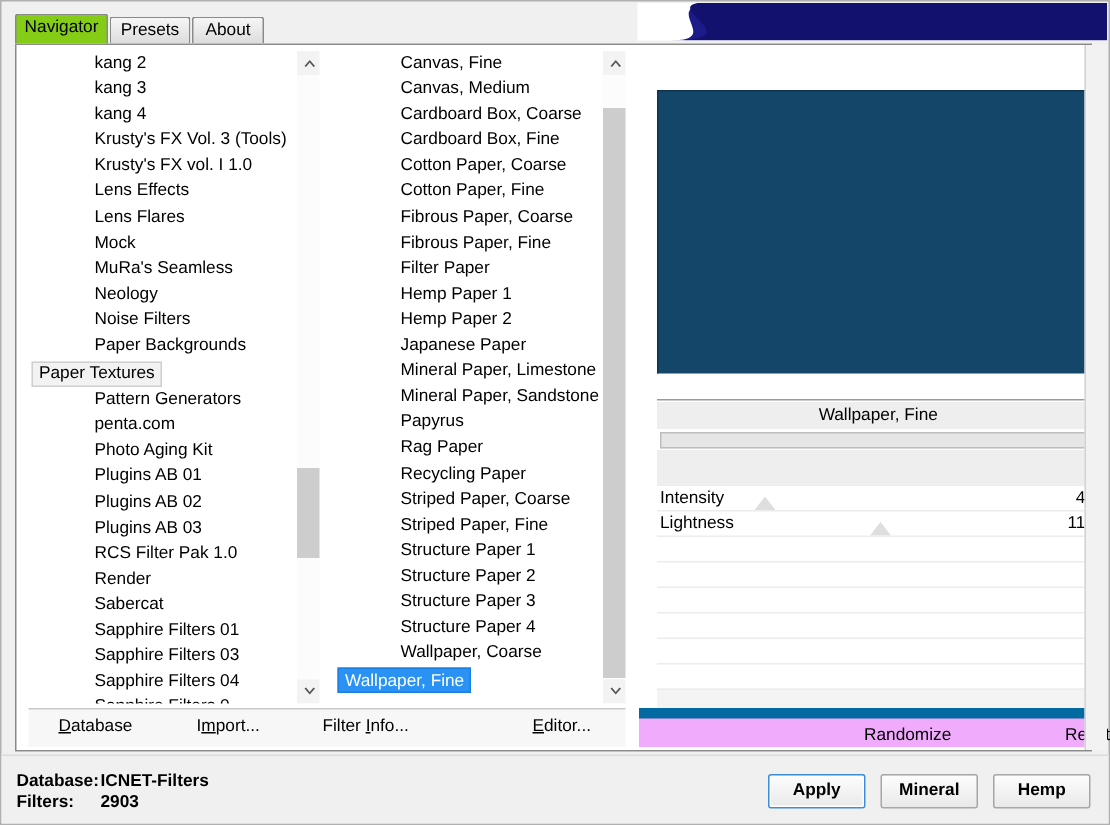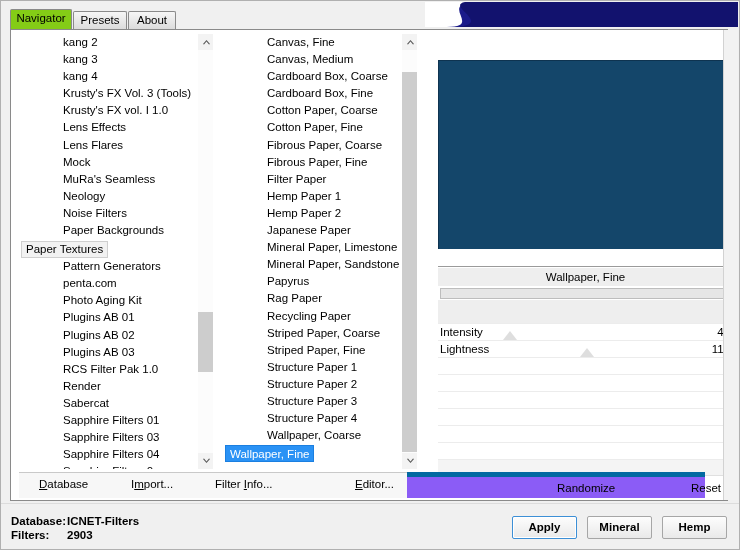--- a/index.html
+++ b/index.html
@@ -263,24 +263,24 @@
   .actionbar {
     position: absolute;
     left: 8px; top: 442px;
     width: 398px; height: 26px;
     border-top: 1px solid #c9c9c9;
     background: #f7f7f7;
     box-sizing: border-box;
   }
   .actionbar2 {
     position: absolute;
-    left: 396px; top: 442px;
+    left: 415px; top: 442px;
     width: 298px; height: 26px;
-    border-top: 5px solid #0369a1;
-    background: #8b5cf6;
+    border-top: 7px solid #0369a1;
+    background: #f0abfc;
     box-sizing: border-box;
   }
   .act-link {
     position: absolute;
     top: 5px;
     font-size: 11.5px;
     color: #000;
     white-space: nowrap;
     cursor: default;
   }

